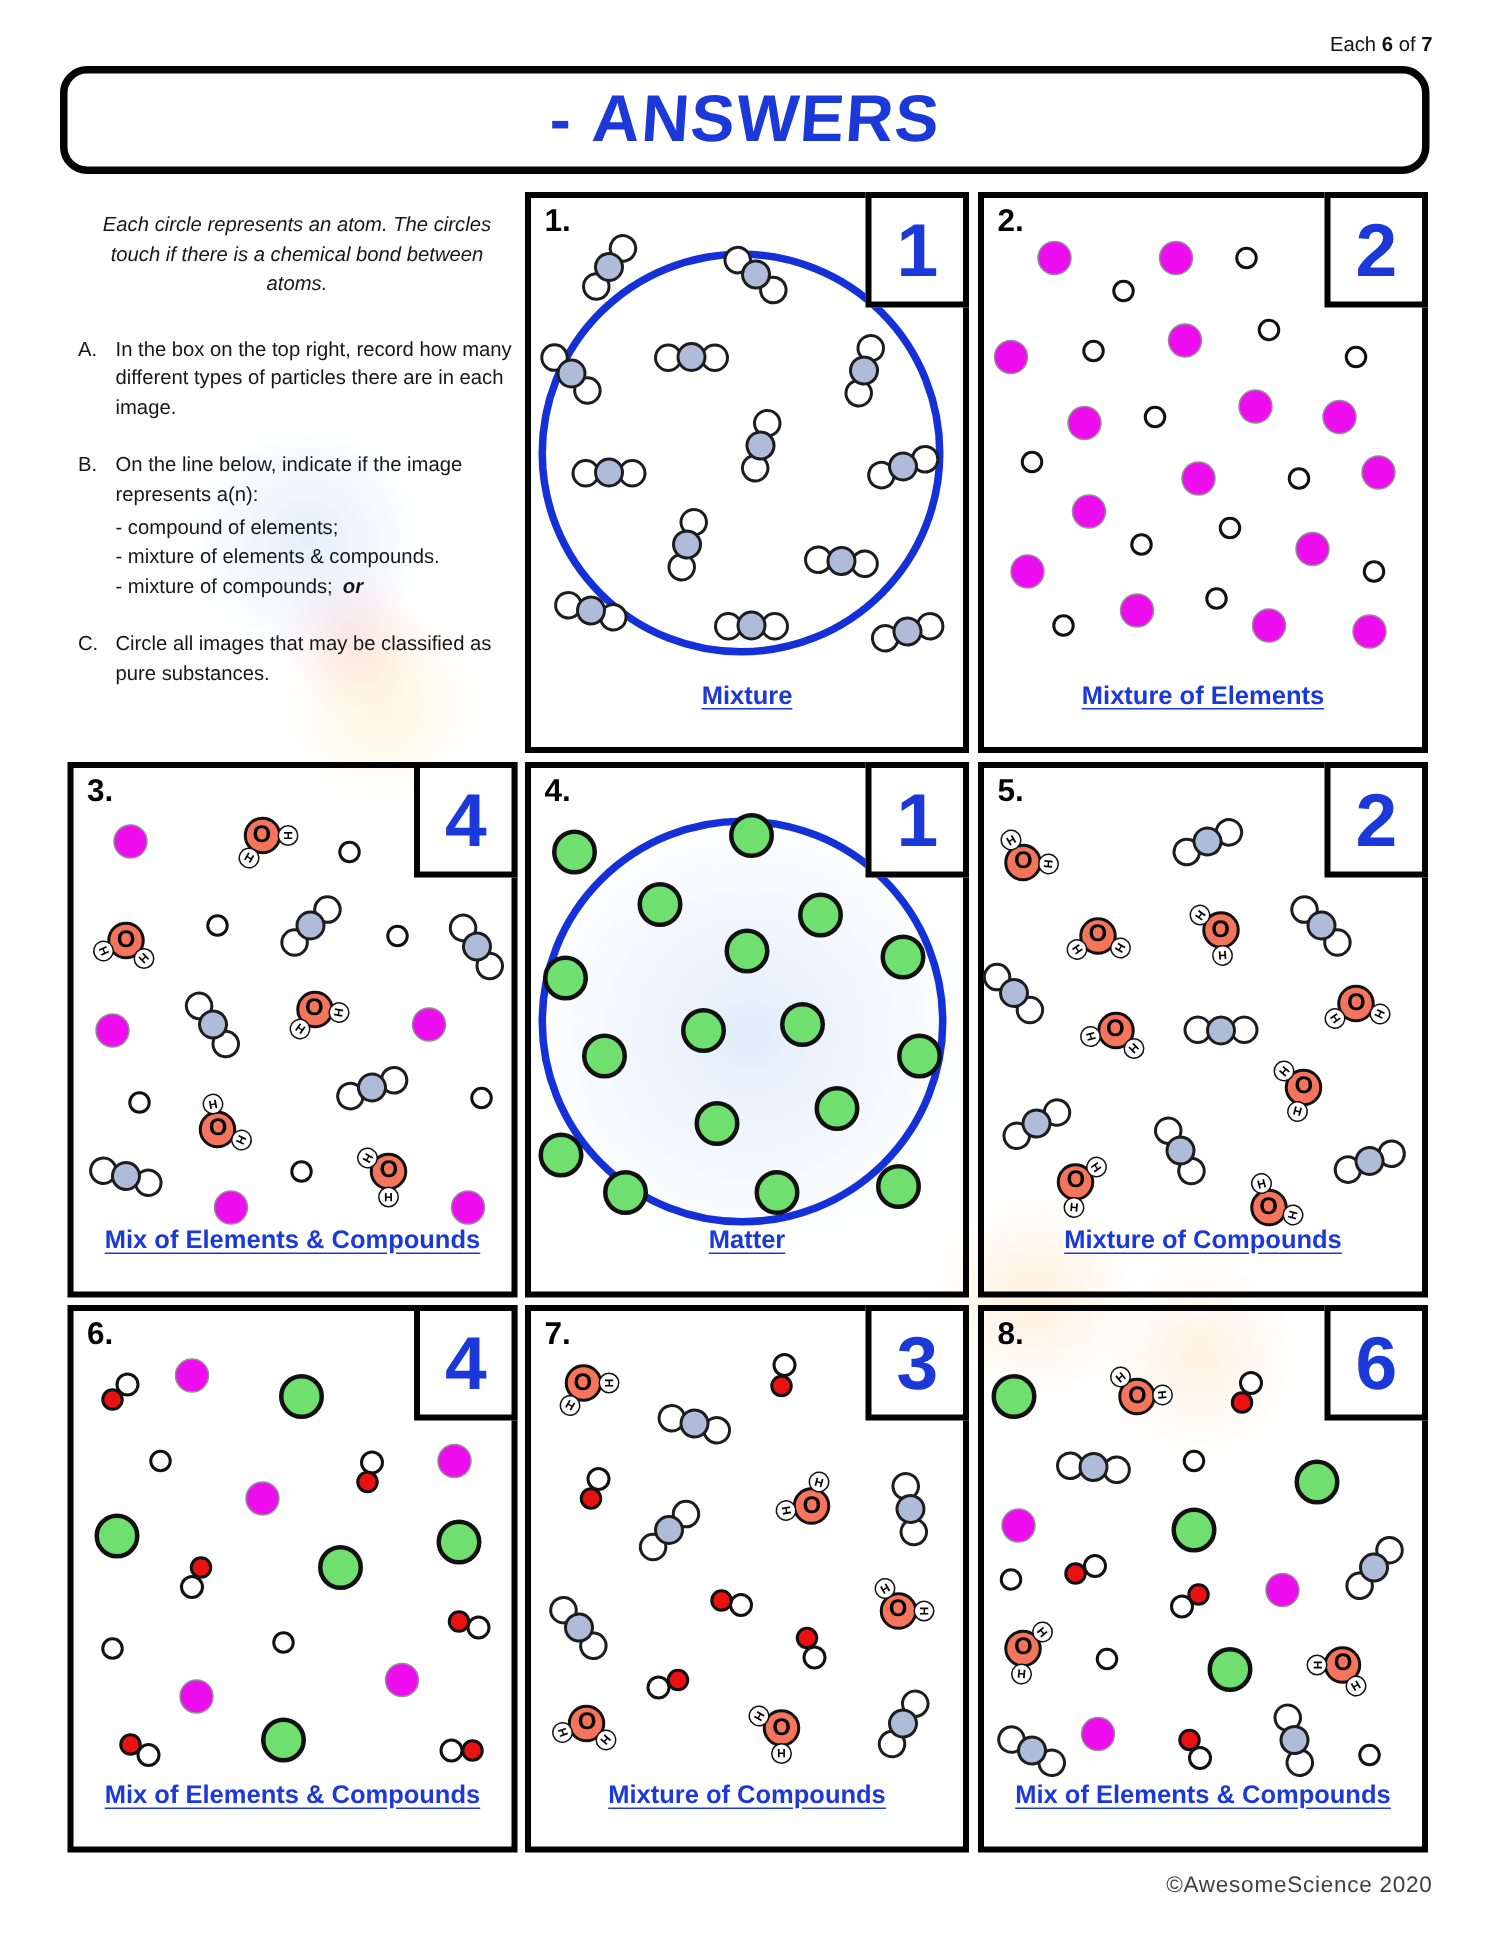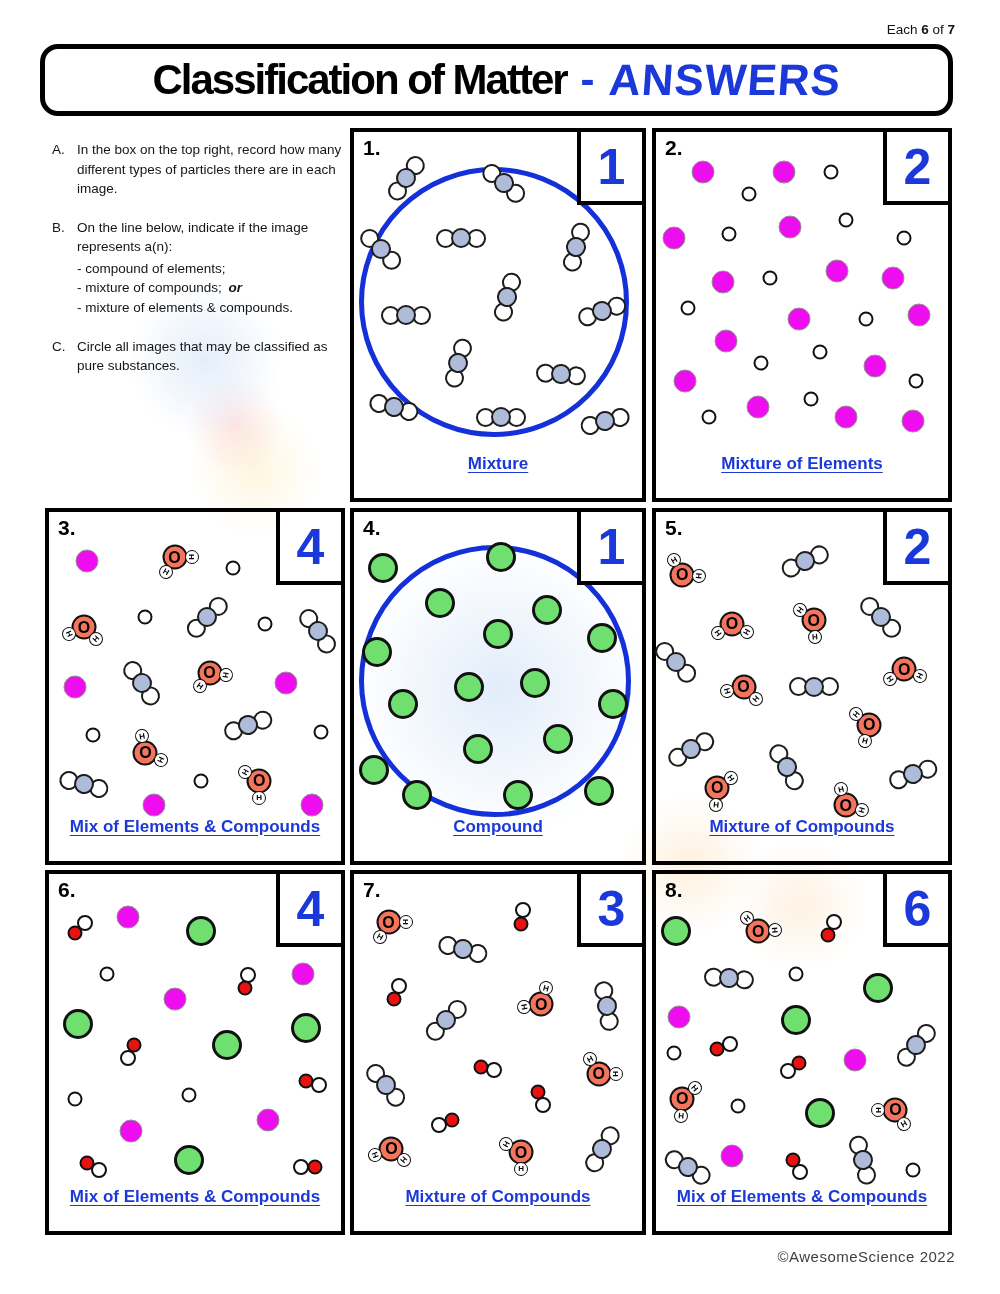--- a/index.html
+++ b/index.html
@@ -70,37 +70,37 @@
 
 <div class="page">
   <div class="page-header">
     <span>Each</span>
     <b>6</b>
     <span>of</span>
     <b>7</b>
   </div>
 
   <div class="title-box">
-    <span class="title-main">Classification of Matter</span>
     <span class="title-dash">-</span>
     <span class="title-answers">ANSWERS</span>
   </div>
 
   <div class="instructions">
+    <p class="inst-intro">Each circle represents an atom. The circles touch if there is a chemical bond between atoms.</p>
     <div id="inst-items">
         <div class="inst-item">
           <div class="inst-letter">A.</div>
           <div class="inst-text">In the box on the top right, record how many different types of particles there are in each image.</div>
         </div>
         <div class="inst-item">
           <div class="inst-letter">B.</div>
           <div class="inst-text">On the line below, indicate if the image represents a(n):<div class="inst-sub">
               <div class="">- compound of elements;</div>
+              <div class="">- mixture of elements &amp; compounds.</div>
               <div class="">- mixture of compounds; <span class="or">or</span></div>
-              <div class="">- mixture of elements &amp; compounds.</div>
             </div></div>
         </div>
         <div class="inst-item">
           <div class="inst-letter">C.</div>
           <div class="inst-text">Circle all images that may be classified as pure substances.</div>
         </div>
       </div>
   </div>
 
   <div id="grid">
@@ -288,21 +288,21 @@
         <div class="dot grn" style="left: 63%; top: 49%;"></div>
         <div class="dot grn" style="left: 17%; top: 55%;"></div>
         <div class="dot grn" style="left: 90%; top: 55%;"></div>
         <div class="dot grn" style="left: 71%; top: 65%;"></div>
         <div class="dot grn" style="left: 43%; top: 68%;"></div>
         <div class="dot grn" style="left: 7%; top: 74%;"></div>
         <div class="dot grn" style="left: 22%; top: 81%;"></div>
         <div class="dot grn" style="left: 57%; top: 81%;"></div>
         <div class="dot grn" style="left: 85%; top: 80%;"></div>
         <div class="badge">1</div>
-        <div class="label">Compound</div>
+        <div class="label">Matter</div>
       </div>
       <div class="box" style="left: 652px; top: 508px; width: 300px; height: 357px;">
         <div class="box-num">5.</div>
         <div class="tri" style="left: 51%; top: 14%; transform: translate(-50%, -50%) rotate(-25deg);">
           <i class="o"></i>
           <i class="c"></i>
           <i class="o"></i>
         </div>
         <div class="tri" style="left: 77%; top: 30%; transform: translate(-50%, -50%) rotate(45deg);">
           <i class="o"></i>
@@ -556,14 +556,14 @@
         <div class="dot grn" style="left: 56%; top: 67%;"></div>
         <div class="dot wht" style="left: 48%; top: 28%;"></div>
         <div class="dot wht" style="left: 6%; top: 50%;"></div>
         <div class="dot wht" style="left: 28%; top: 65%;"></div>
         <div class="dot wht" style="left: 88%; top: 83%;"></div>
         <div class="badge">6</div>
         <div class="label">Mix of Elements &amp; Compounds</div>
       </div>
     </div>
 
-  <div class="footer">©AwesomeScience 2022</div>
+  <div class="footer">©AwesomeScience 2020</div>
 </div>
 
 </body></html>

